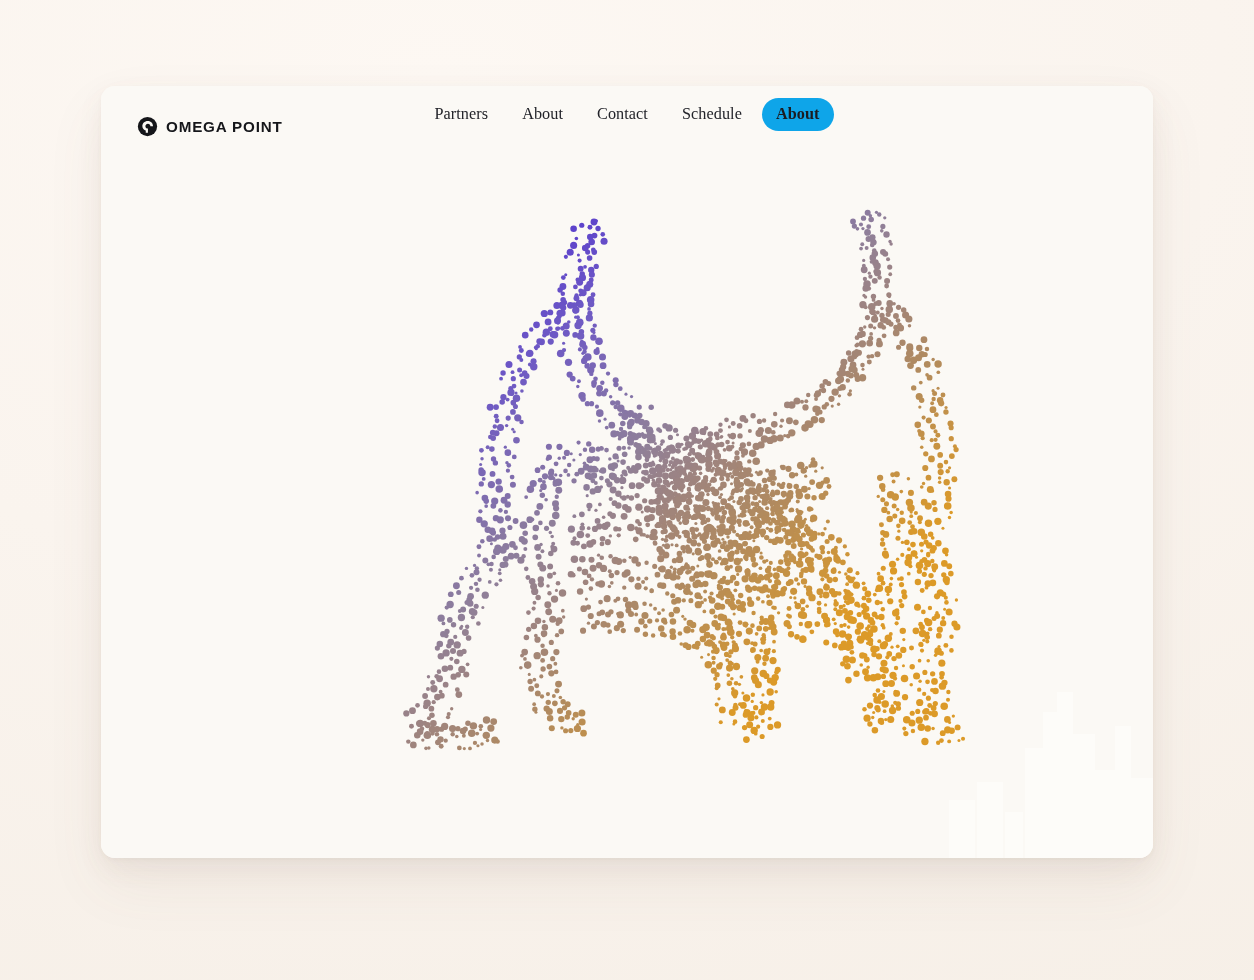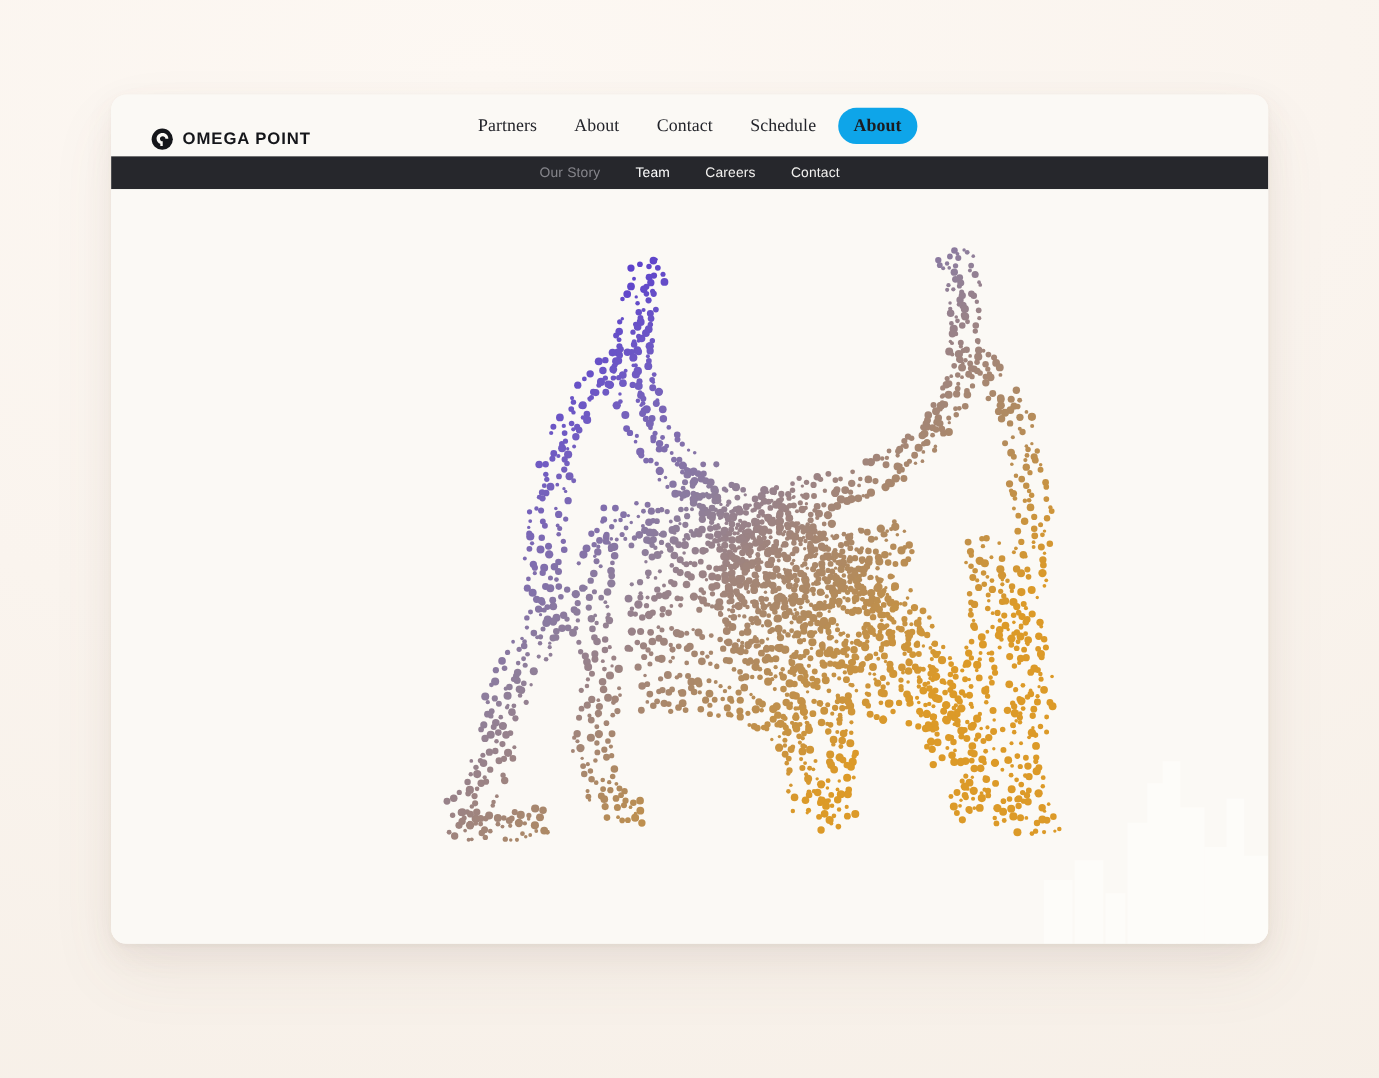--- a/index.html
+++ b/index.html
@@ -204,26 +204,20 @@
     <nav class="main-nav">
       <span class="nav-link">Partners</span>
       <span class="nav-link">About</span>
       <span class="nav-link">Contact</span>
       <span class="nav-link">Schedule</span>
       <span class="nav-link is-active">About</span>
     </nav>
 
   </header>
 
-  <nav class="sub-nav">
-    <span class="sub-nav-link is-muted">Our Story</span>
-    <span class="sub-nav-link is-current">Team</span>
-    <span class="sub-nav-link">Careers</span>
-    <span class="sub-nav-link">Contact</span>
-  </nav>
 
   <main class="canvas-area">
     <svg class="dot-art" id="dot-art" viewBox="0 0 1052 686" preserveAspectRatio="xMidYMid meet">
         <circle cx="495.44" cy="63.77" r="1.51" fill="rgb(95,70,202)"></circle>
         <circle cx="497.04" cy="71.49" r="2.64" fill="rgb(97,73,202)"></circle>
         <circle cx="480.76" cy="68.22" r="2.59" fill="rgb(94,68,203)"></circle>
         <circle cx="493.49" cy="78.56" r="2.87" fill="rgb(98,73,201)"></circle>
         <circle cx="472.61" cy="71.71" r="3.30" fill="rgb(93,67,203)"></circle>
         <circle cx="490.67" cy="85.00" r="3.32" fill="rgb(99,74,201)"></circle>
         <circle cx="486.62" cy="88.71" r="2.75" fill="rgb(99,74,201)"></circle>

